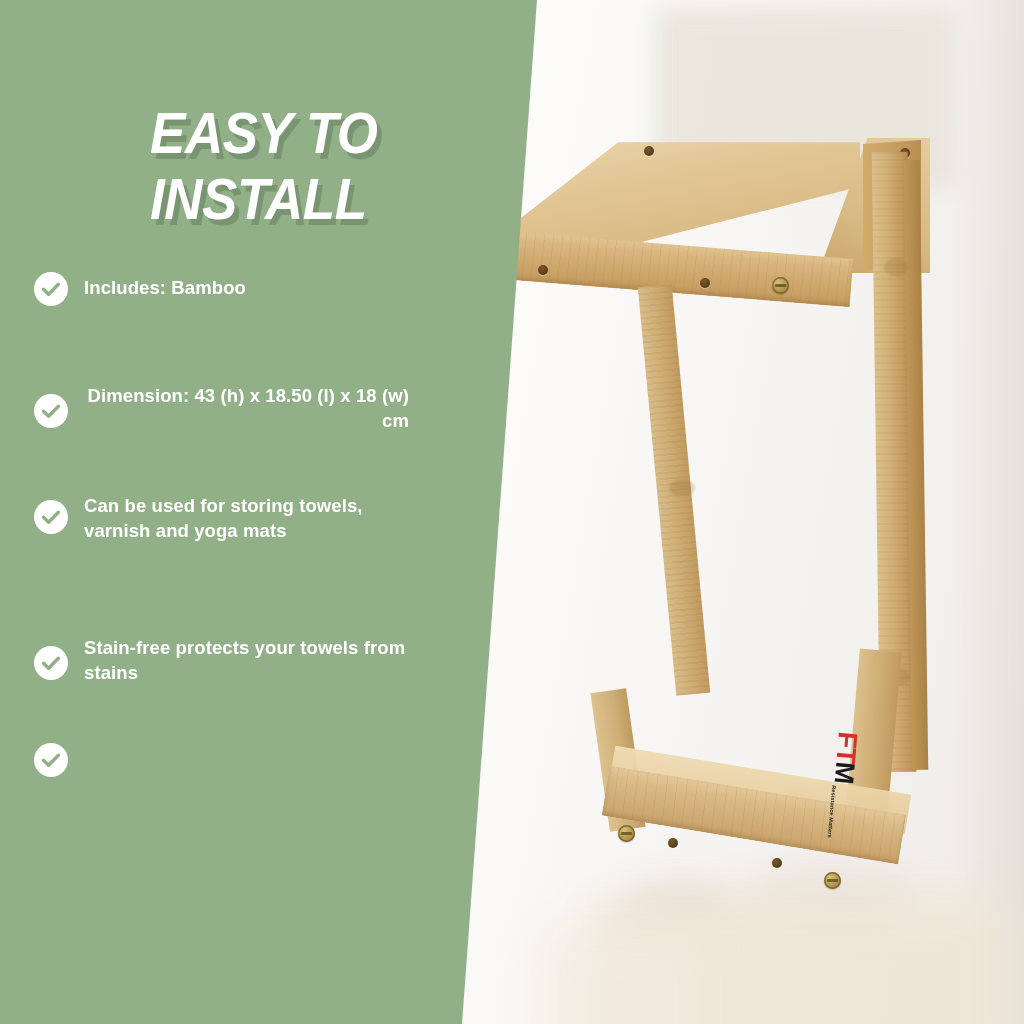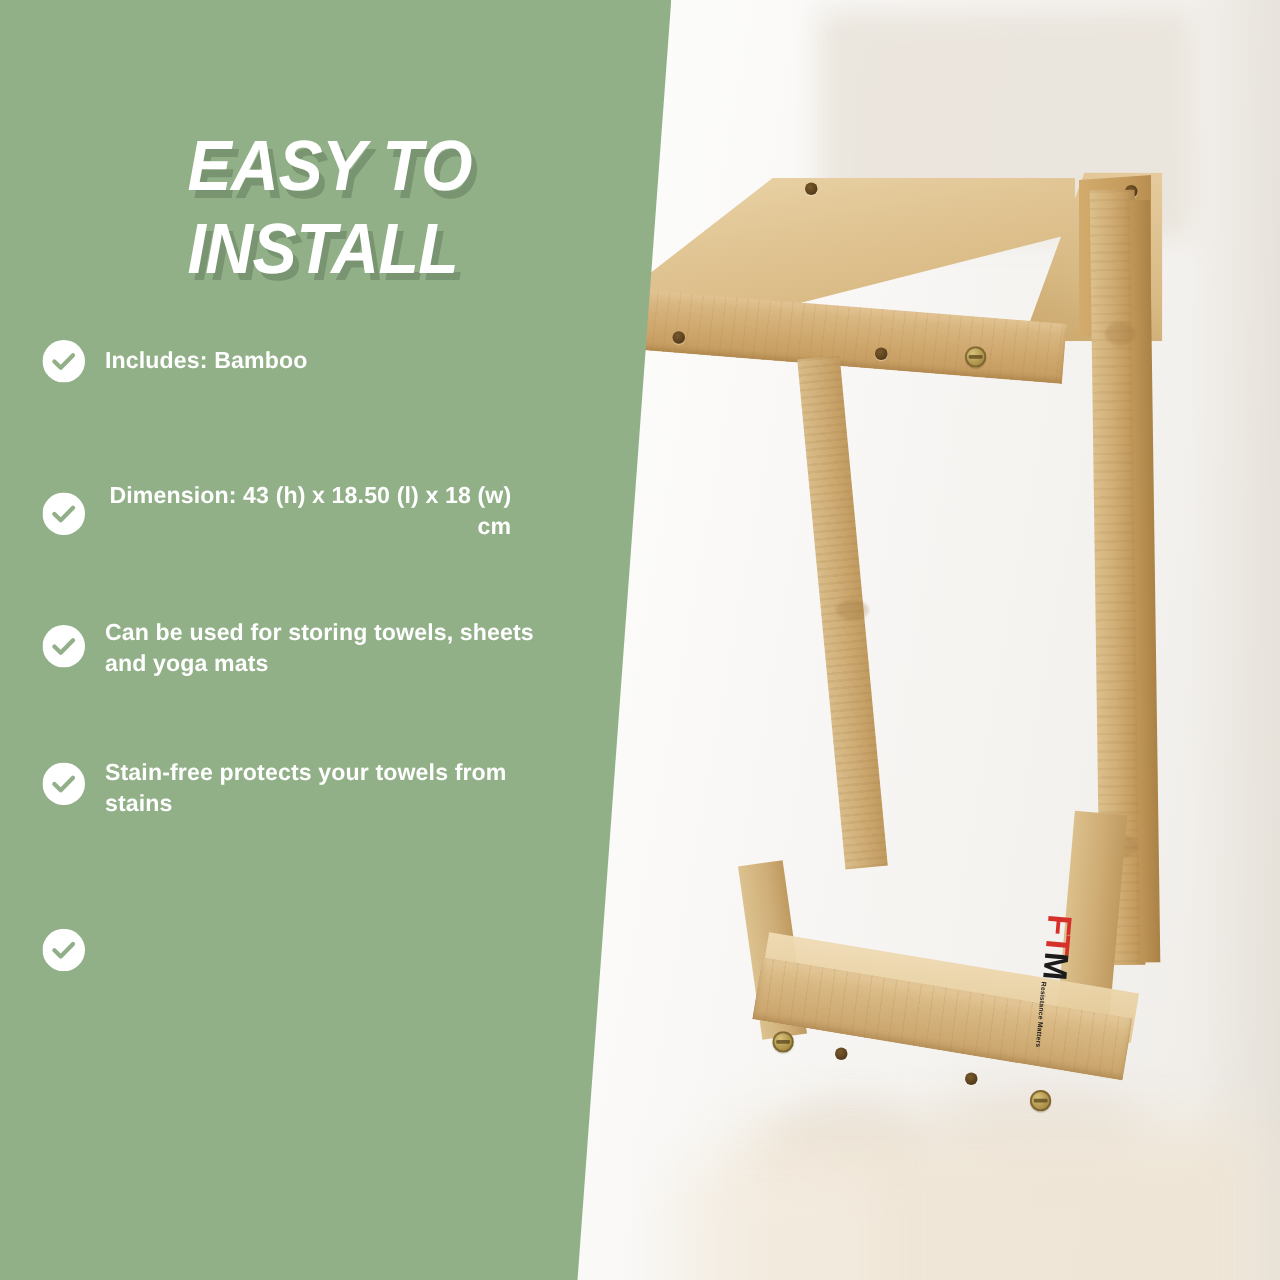--- a/index.html
+++ b/index.html
@@ -390,25 +390,25 @@
       <span class="ftext" style="max-width:325px;">Dimension: 43 (h) x 18.50 (l) x 18 (w) cm</span>
     </div>
 
     <div class="feature" style="height:112px;">
       <span class="check-wrap" style="margin-top:10px;">
         <svg class="check-icon" viewBox="0 0 34 34">
           <circle cx="17" cy="17" r="17" fill="#ffffff"></circle>
           <path d="M9.5 17.2 L14.6 22.2 L24.4 12.2" fill="none" stroke="#92b088" stroke-width="3.4" stroke-linecap="round" stroke-linejoin="round"></path>
         </svg>
       </span>
-      <span class="ftext" style="max-width:345px;">Can be used for storing towels, sheets and yoga mats</span>
-    </div>
-
-
-    <div class="feature" style="height:113px;">
+      <span class="ftext" style="max-width:345px;">Can be used for storing towels, varnish and yoga mats</span>
+    </div>
+
+
+    <div class="feature" style="height:113px;align-items:center;">
       <span class="check-wrap" style="margin-top:8px;">
         <svg class="check-icon" viewBox="0 0 34 34">
           <circle cx="17" cy="17" r="17" fill="#ffffff"></circle>
           <path d="M9.5 17.2 L14.6 22.2 L24.4 12.2" fill="none" stroke="#92b088" stroke-width="3.4" stroke-linecap="round" stroke-linejoin="round"></path>
         </svg>
       </span>
       <span class="ftext" style="max-width:340px;">Stain-free protects your towels from stains</span>
     </div>
 
     <div class="feature">

